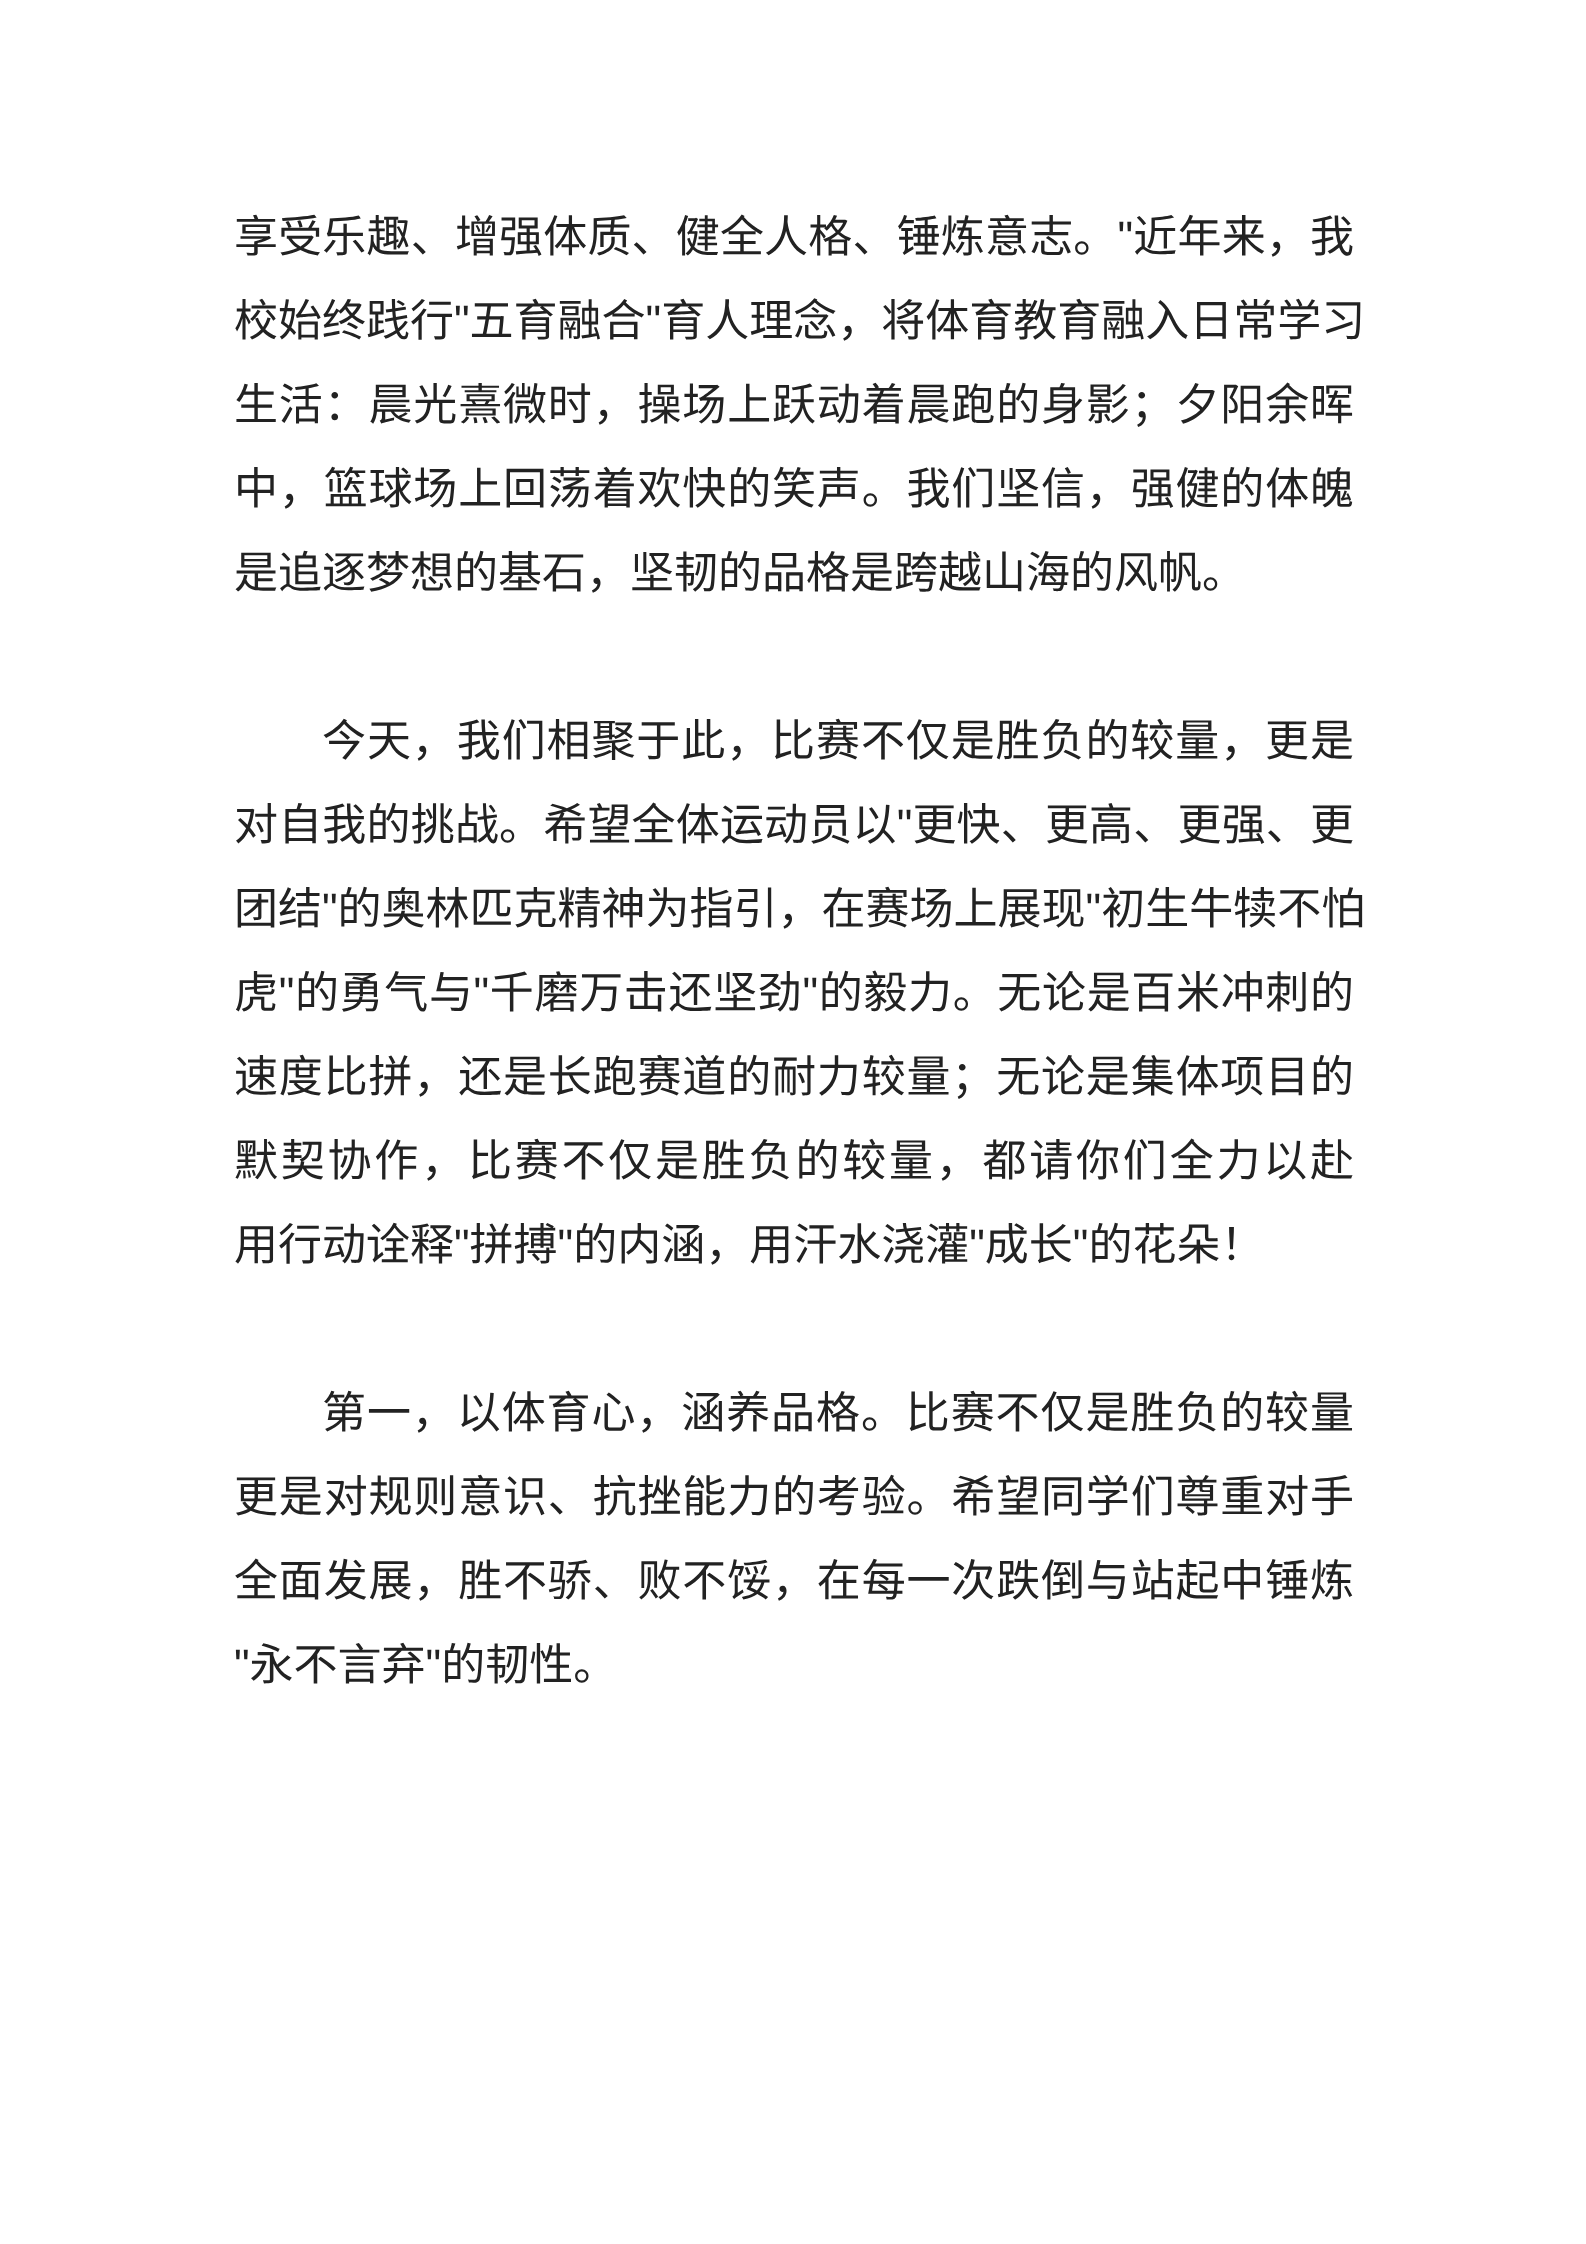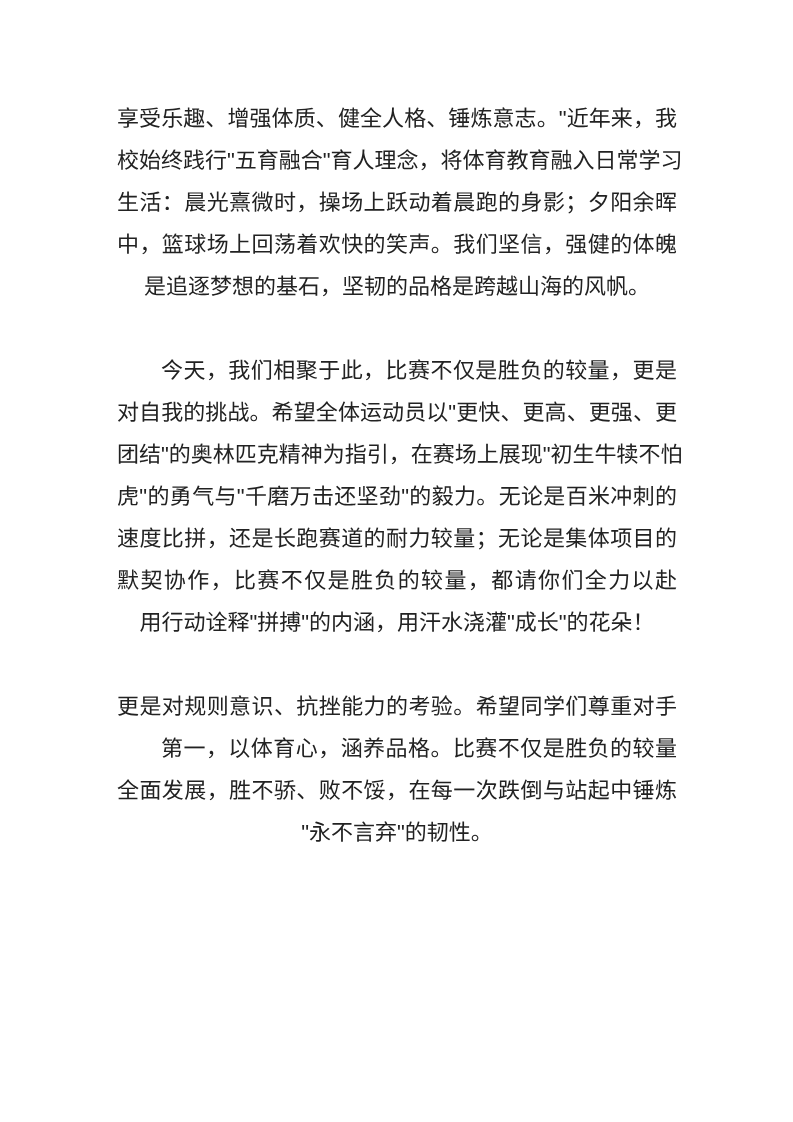--- a/index.html
+++ b/index.html
@@ -22,21 +22,21 @@
   }
   .para {
     margin: 0 0 42px 0;
     padding: 0;
   }
   .line {
     font-size: 22px;
     line-height: 42px;
     color: #222222;
     white-space: nowrap;
-    text-align: center;
+    text-align: left;
     font-weight: 400;
   }
   .line.justify {
     text-align: justify;
     text-align-last: justify;
   }
   .line.indent {
     text-indent: 2em;
   }
 </style>
@@ -55,19 +55,19 @@
       <div class="para">
         <div class="line justify indent">今天，我们相聚于此，比赛不仅是胜负的较量，更是</div>
         <div class="line justify">对自我的挑战。希望全体运动员以"更快、更高、更强、更</div>
         <div class="line justify">团结"的奥林匹克精神为指引，在赛场上展现"初生牛犊不怕</div>
         <div class="line justify">虎"的勇气与"千磨万击还坚劲"的毅力。无论是百米冲刺的</div>
         <div class="line justify">速度比拼，还是长跑赛道的耐力较量；无论是集体项目的</div>
         <div class="line justify">默契协作，比赛不仅是胜负的较量，都请你们全力以赴</div>
         <div class="line">用行动诠释"拼搏"的内涵，用汗水浇灌"成长"的花朵！</div>
       </div>
       <div class="para">
+        <div class="line justify indent">第一，以体育心，涵养品格。比赛不仅是胜负的较量</div>
         <div class="line justify">更是对规则意识、抗挫能力的考验。希望同学们尊重对手</div>
-        <div class="line justify indent">第一，以体育心，涵养品格。比赛不仅是胜负的较量</div>
         <div class="line justify">全面发展，胜不骄、败不馁，在每一次跌倒与站起中锤炼</div>
         <div class="line">"永不言弃"的韧性。</div>
       </div>
     </div>
 </div>
 
 </body></html>

